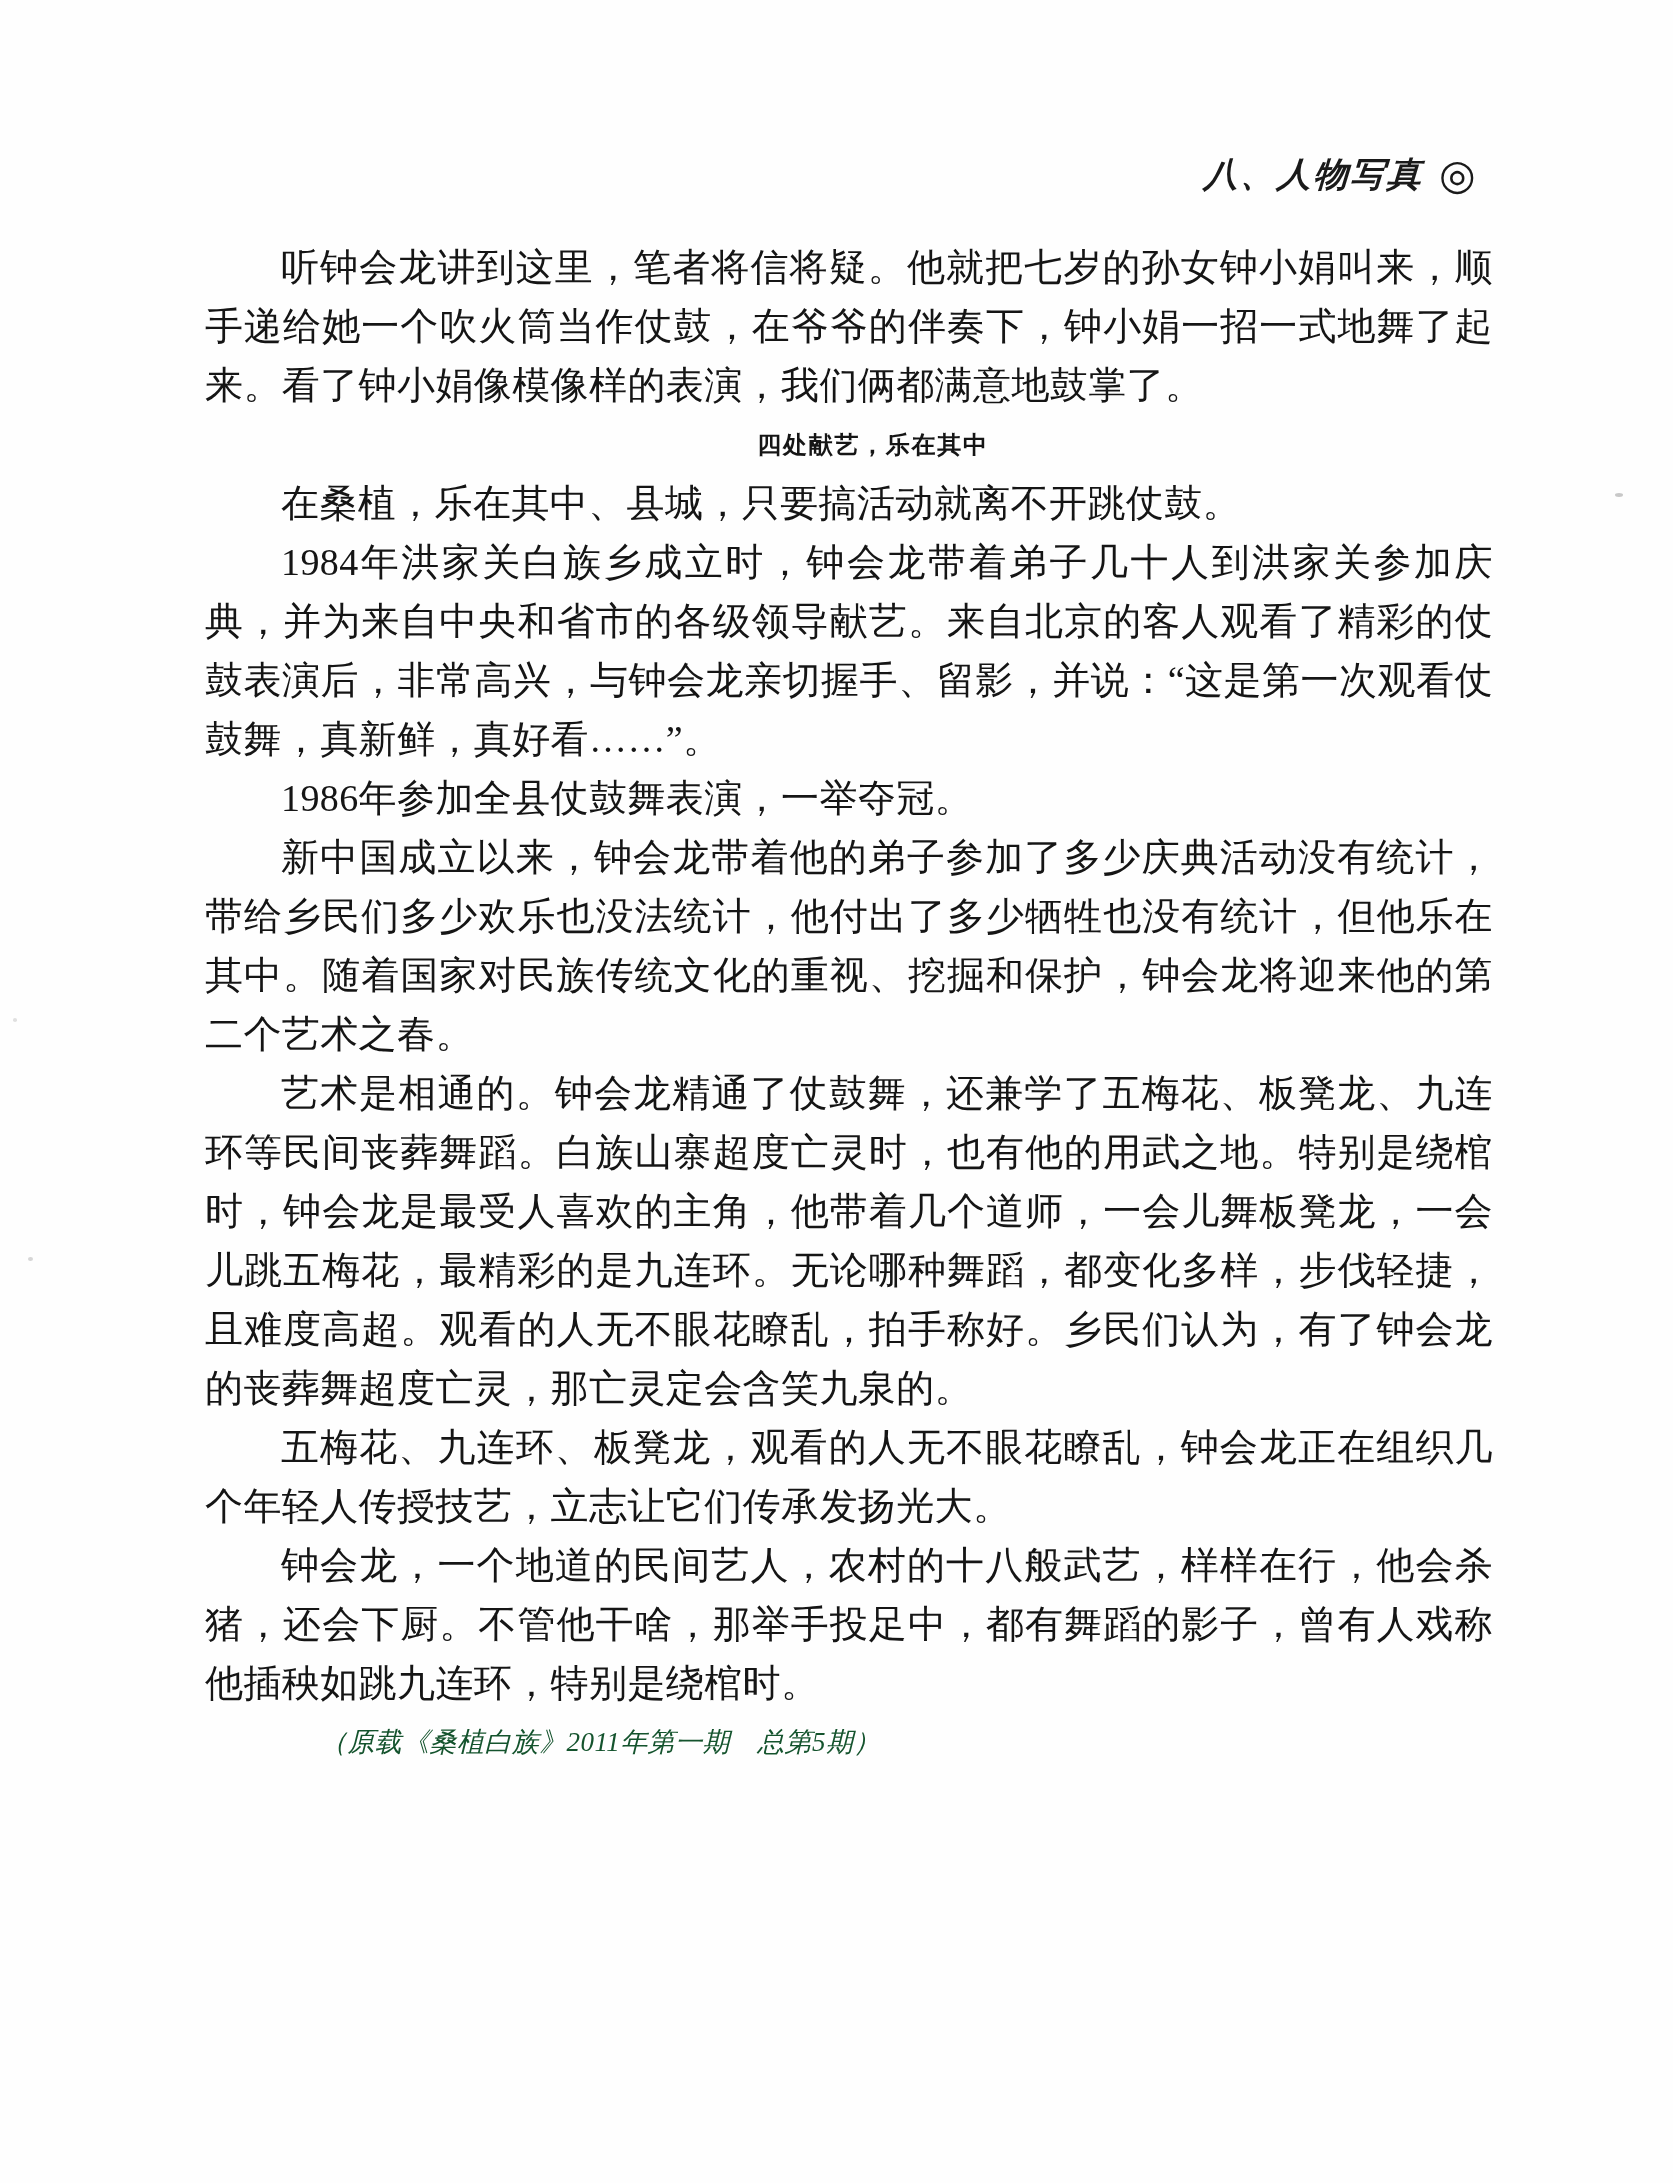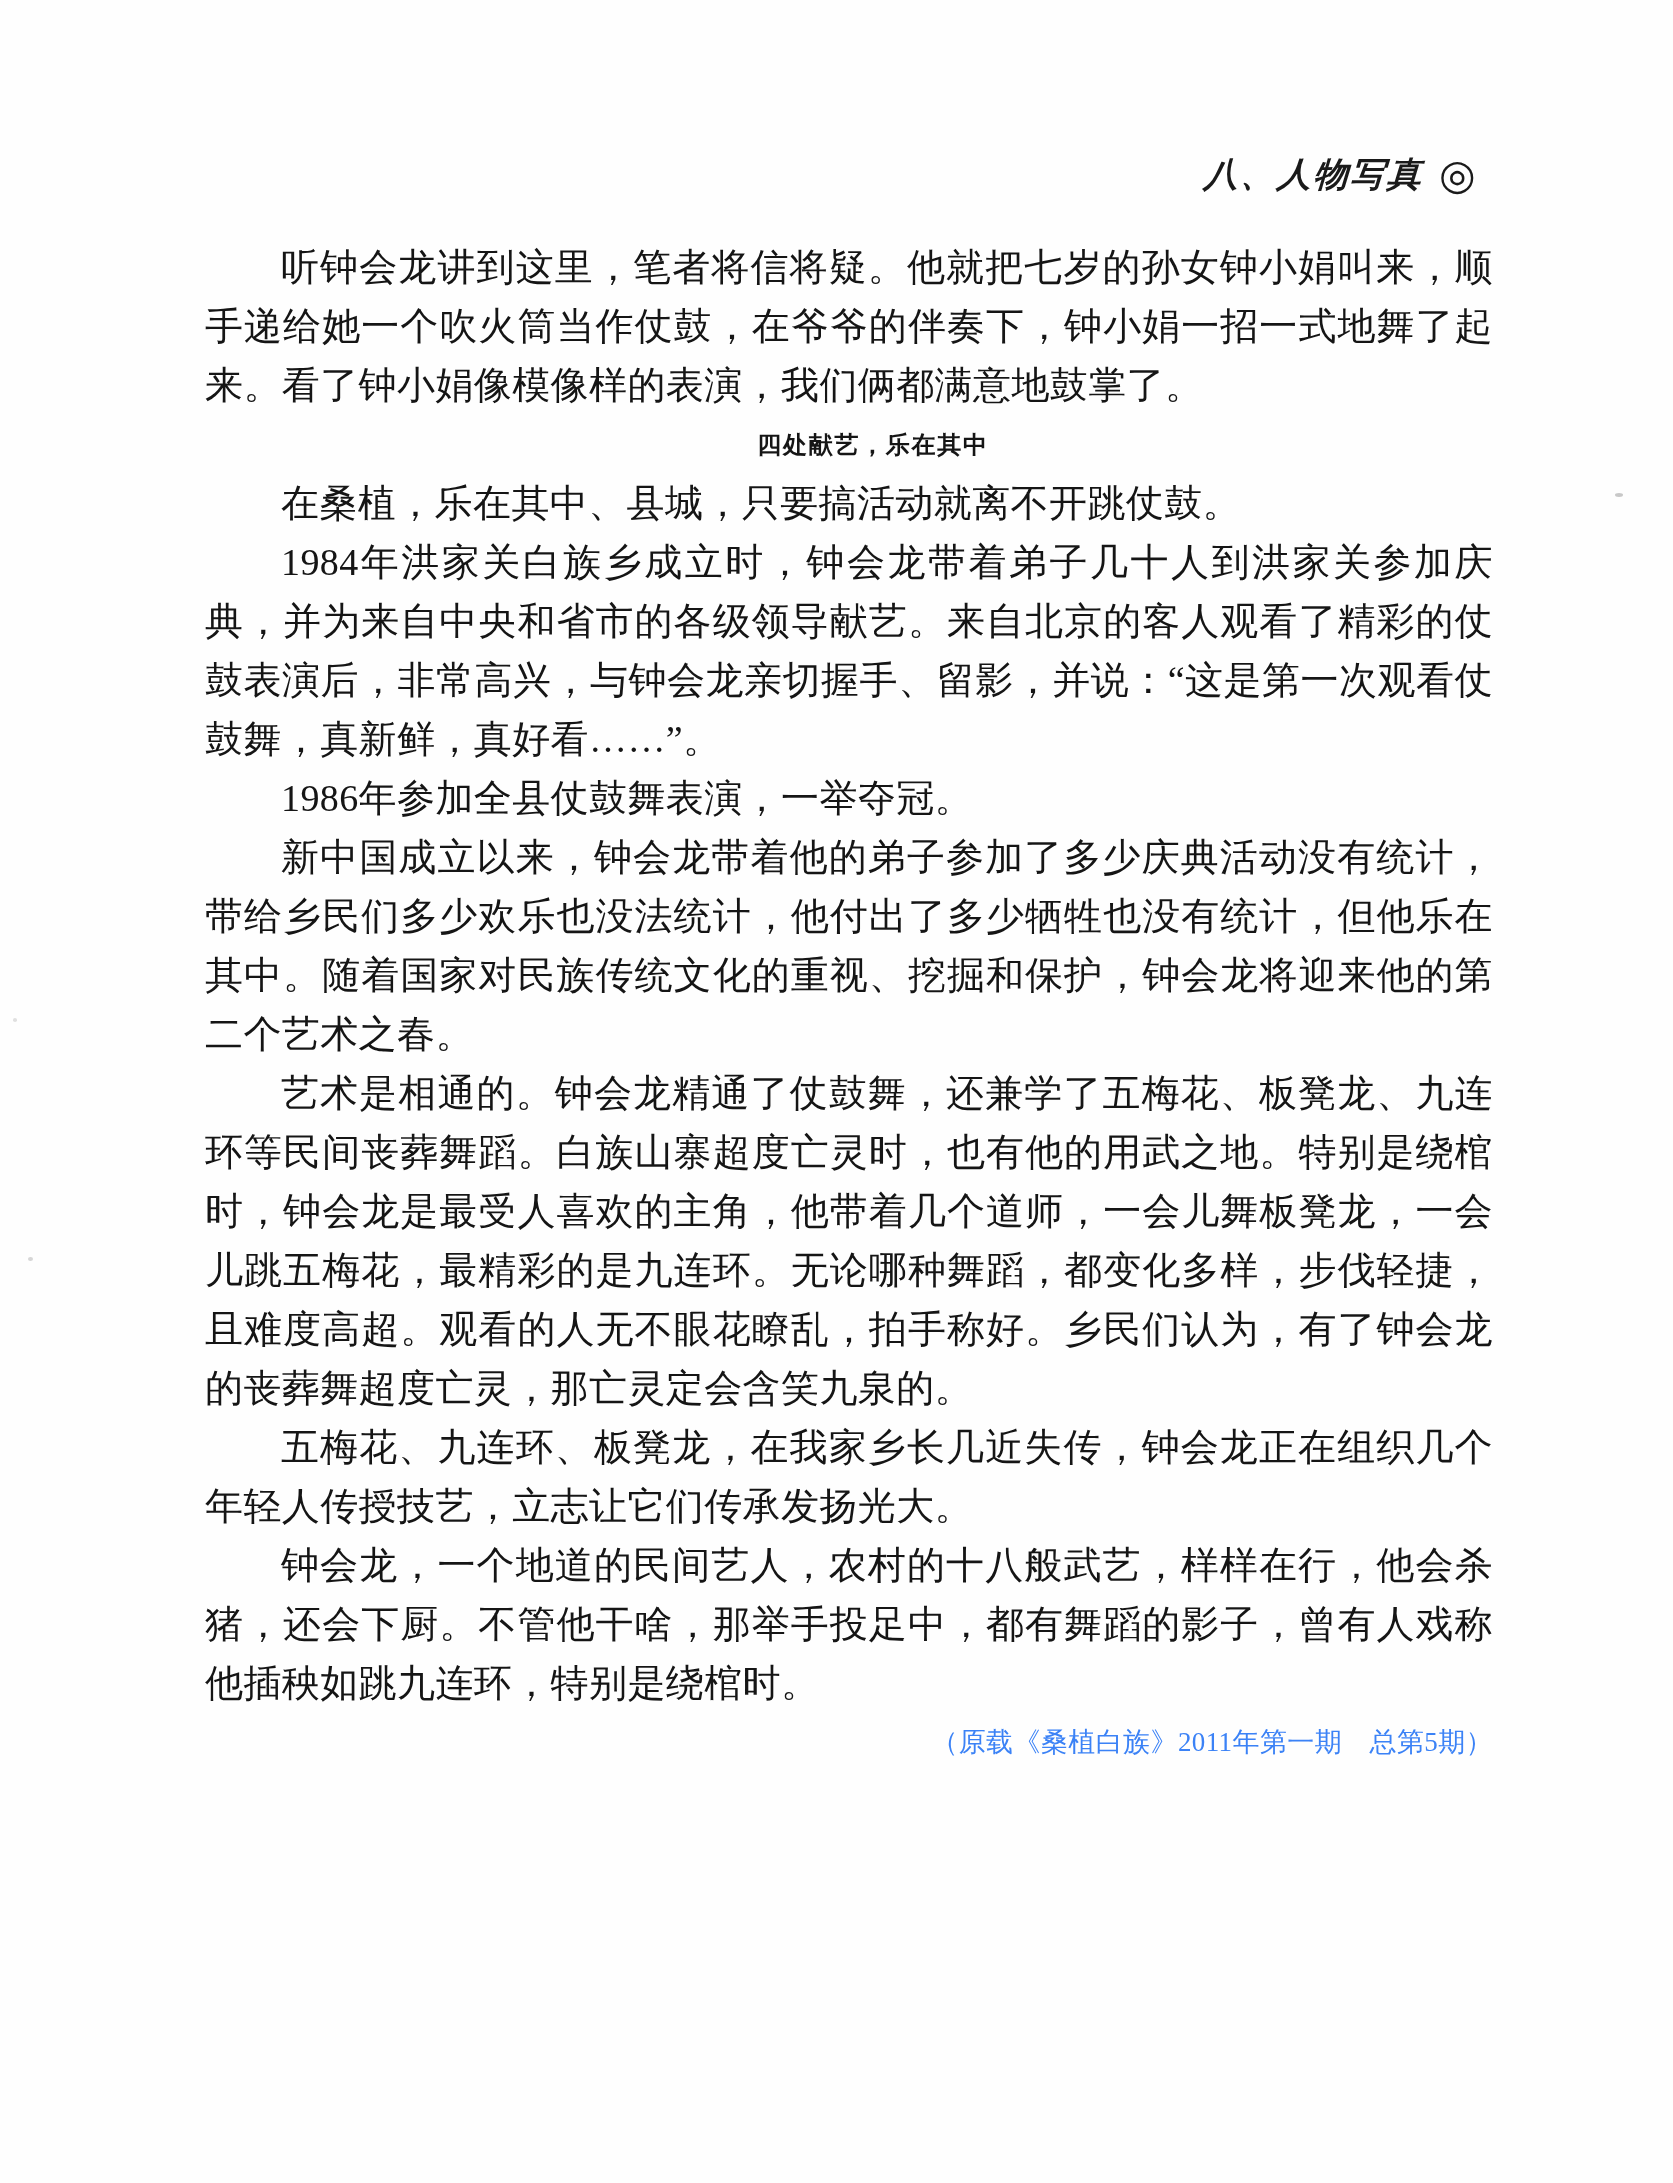--- a/index.html
+++ b/index.html
@@ -53,23 +53,24 @@
     text-align: center;
     text-indent: 0;
     margin: 31px 0 29px 0;
     letter-spacing: 1.7px;
   }
   .citation {
     margin-top: 52px;
     text-indent: 0;
     padding-left: 61px;
     font-size: 27px;
-    text-align: right;
+    font-style: italic;
+    text-align: left;
     line-height: 59px;
-    color: #3b82f6;
+    color: #14532d;
   }
   
   .speck { position: absolute; background: #9a9a9a; border-radius: 50%; }
   .speck-a { top: 493px; left: 1615px; width: 7.9px; height: 3.9px; opacity: .55; }
   .speck-b { top: 1257px; left: 28px; width: 5.2px; height: 4.4px; opacity: .4; }
   .speck-c { top: 1018px; left: 13px; width: 3.9px; height: 3.5px; opacity: .3; }
 </style>
 </head>
 <body>
 
@@ -81,21 +82,21 @@
 <div class="content">
   <p>听钟会龙讲到这里，笔者将信将疑。他就把七岁的孙女钟小娟叫来，顺手递给她一个吹火筒当作仗鼓，在爷爷的伴奏下，钟小娟一招一式地舞了起来。看了钟小娟像模像样的表演，我们俩都满意地鼓掌了。</p>
 
   <p class="section-heading">四处献艺，乐在其中</p>
 
   <p>在桑植，乐在其中、县城，只要搞活动就离不开跳仗鼓。</p>
   <p>1984年洪家关白族乡成立时，钟会龙带着弟子几十人到洪家关参加庆典，并为来自中央和省市的各级领导献艺。来自北京的客人观看了精彩的仗鼓表演后，非常高兴，与钟会龙亲切握手、留影，并说：“这是第一次观看仗鼓舞，真新鲜，真好看……”。</p>
   <p>1986年参加全县仗鼓舞表演，一举夺冠。</p>
   <p>新中国成立以来，钟会龙带着他的弟子参加了多少庆典活动没有统计，带给乡民们多少欢乐也没法统计，他付出了多少牺牲也没有统计，但他乐在其中。随着国家对民族传统文化的重视、挖掘和保护，钟会龙将迎来他的第二个艺术之春。</p>
   <p>艺术是相通的。钟会龙精通了仗鼓舞，还兼学了五梅花、板凳龙、九连环等民间丧葬舞蹈。白族山寨超度亡灵时，也有他的用武之地。特别是绕棺时，钟会龙是最受人喜欢的主角，他带着几个道师，一会儿舞板凳龙，一会儿跳五梅花，最精彩的是九连环。无论哪种舞蹈，都变化多样，步伐轻捷，且难度高超。观看的人无不眼花瞭乱，拍手称好。乡民们认为，有了钟会龙的丧葬舞超度亡灵，那亡灵定会含笑九泉的。</p>
-  <p>五梅花、九连环、板凳龙，在我家乡长几近失传，钟会龙正在组织几个年轻人传授技艺，立志让它们传承发扬光大。</p>
+  <p>五梅花、九连环、板凳龙，观看的人无不眼花瞭乱，钟会龙正在组织几个年轻人传授技艺，立志让它们传承发扬光大。</p>
   <p>钟会龙，一个地道的民间艺人，农村的十八般武艺，样样在行，他会杀猪，还会下厨。不管他干啥，那举手投足中，都有舞蹈的影子，曾有人戏称他插秧如跳九连环，特别是绕棺时。</p>
 
   <p class="citation">（原载《桑植白族》2011年第一期　总第5期）</p>
 </div>
 
 <div class="speck speck-a"></div>
 <div class="speck speck-b"></div>
 <div class="speck speck-c"></div>
 
 

